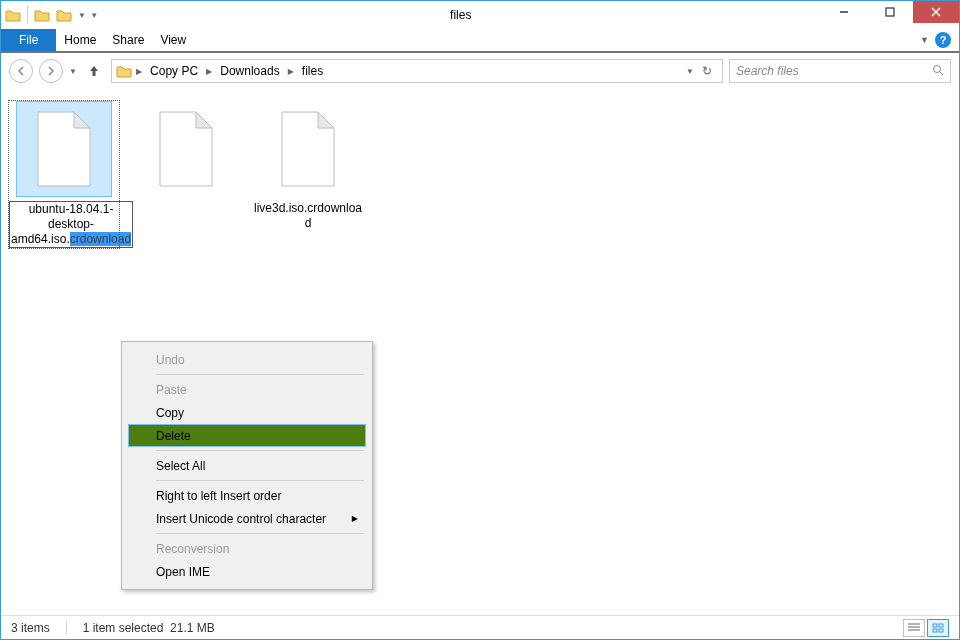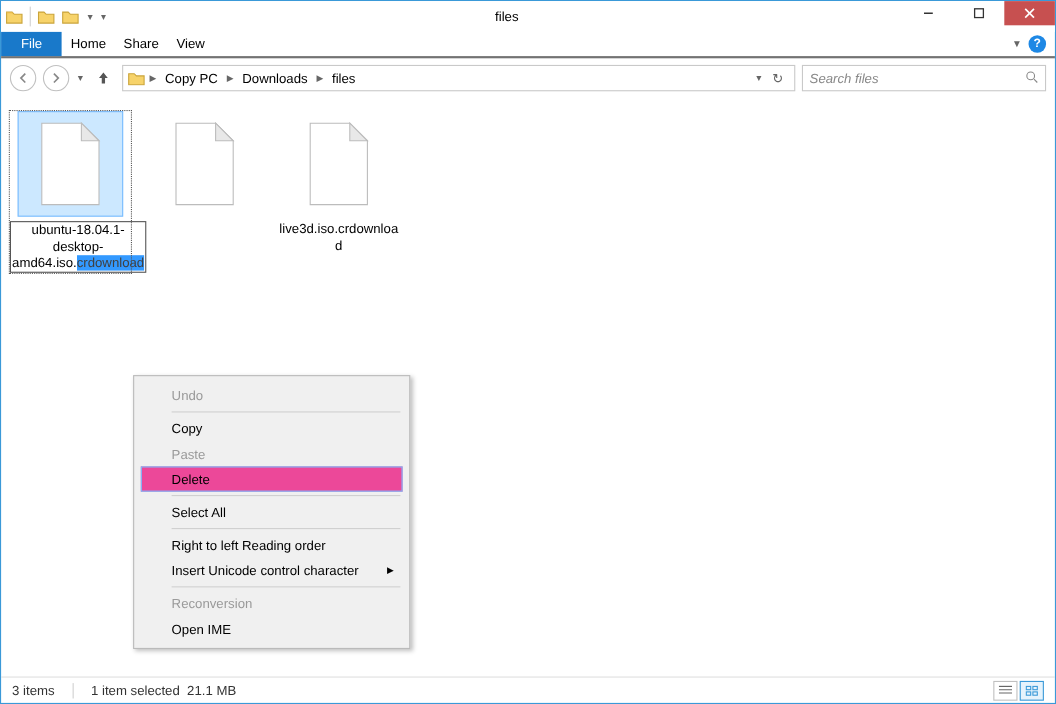--- a/index.html
+++ b/index.html
@@ -44,21 +44,21 @@
   .iconbox { width: 96px; height: 96px; margin: 0 auto; display: flex; align-items: center; justify-content: center; border: 1px solid transparent; }
   .file-glyph { width: 60px; height: 78px; position: relative; }
   .file-glyph svg { width: 100%; height: 100%; }
   .file-label { margin-top: 4px; word-wrap: break-word; line-height: 1.25; font-size: 12px; }
   .rename-ext { background: #3399ff; color: #404040; }
   
   
   .ctxmenu { position: absolute; left: 120px; top: 240px; width: 252px; background: #f0f0f0; border: 1px solid #bababa; box-shadow: 2px 2px 4px rgba(0,0,0,0.25); padding: 6px; margin-top: 12px; }
   .ctx-item { height: 23px; display: flex; align-items: center; padding: 0 8px 0 28px; position: relative; }
   .ctx-item.disabled { color: #9a9a9a; }
-  .ctx-item.hover { background: #ec4899; border: 1px solid #7abdff; padding: 0 7px 0 27px; height: 23px; }
+  .ctx-item.hover { background: #4d7c0f; border: 1px solid #7abdff; padding: 0 7px 0 27px; height: 23px; }
   .ctx-sep { height: 1px; background: #d0d0d0; margin: 3px 2px 3px 28px; }
   .ctx-sub { position: absolute; right: 8px; font-size: 8px; }
   
   
   .statusbar { height: 24px; border-top: 1px solid #e0e0e0; display: flex; align-items: center; padding: 0 10px; gap: 16px; font-size: 12px; color: #333; }
   .status-sep { width: 1px; height: 14px; background: #d0d0d0; }
   .viewbtns { margin-left: auto; display: flex; gap: 2px; }
   .viewbtn { width: 22px; height: 18px; border: 1px solid #c0c0c0; display: flex; align-items: center; justify-content: center; }
   .viewbtn.active { border-color: #3a99d8; background: #e6f3fc; }
 </style>
@@ -190,27 +190,27 @@
             <path d="M4 2 L40 2 L56 18 L56 76 L4 76 Z" fill="#fff" stroke="#bcbcbc"></path>
             <path d="M40 2 L40 18 L56 18 Z" fill="#e8e8e8" stroke="#bcbcbc"></path>
           </svg></div>
     </div>
     <div class="file-label">live3d.iso.crdownload</div>
   </div>
 
   <div class="ctxmenu">
     <div class="ctx-item disabled">Undo</div>
     <div class="ctx-sep"></div>
+    <div class="ctx-item disabled">Paste</div>
     <div class="ctx-item">Copy</div>
-    <div class="ctx-item disabled">Paste</div>
     <div class="ctx-item hover">Delete</div>
     <div class="ctx-sep"></div>
     <div class="ctx-item">Select All</div>
     <div class="ctx-sep"></div>
-    <div class="ctx-item">Right to left Reading order</div>
+    <div class="ctx-item">Right to left Insert order</div>
     <div class="ctx-item">
       <span>Insert Unicode control character</span>
       <span class="ctx-sub">▶</span>
     </div>
     <div class="ctx-sep"></div>
     <div class="ctx-item disabled">Reconversion</div>
     <div class="ctx-item">Open IME</div>
   </div>
 </div>
 

